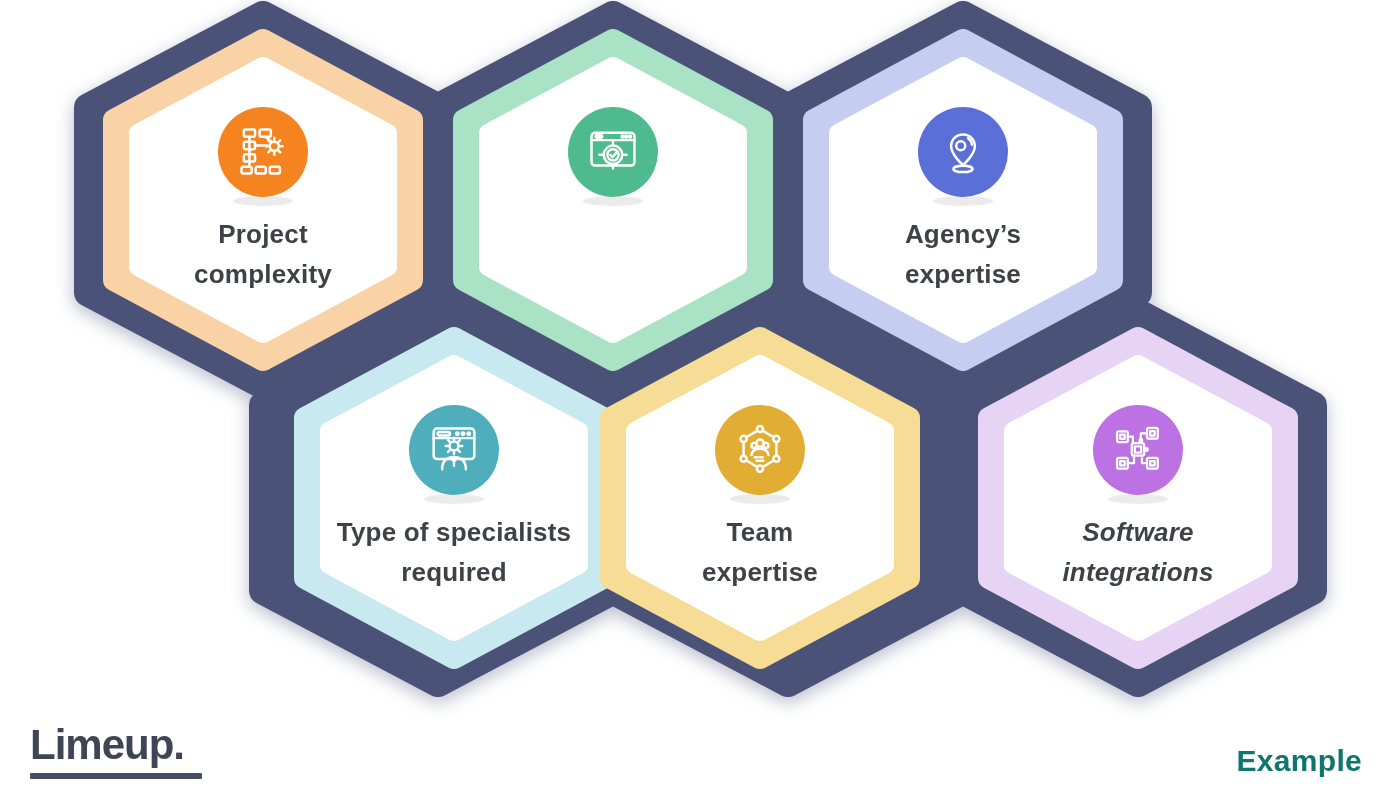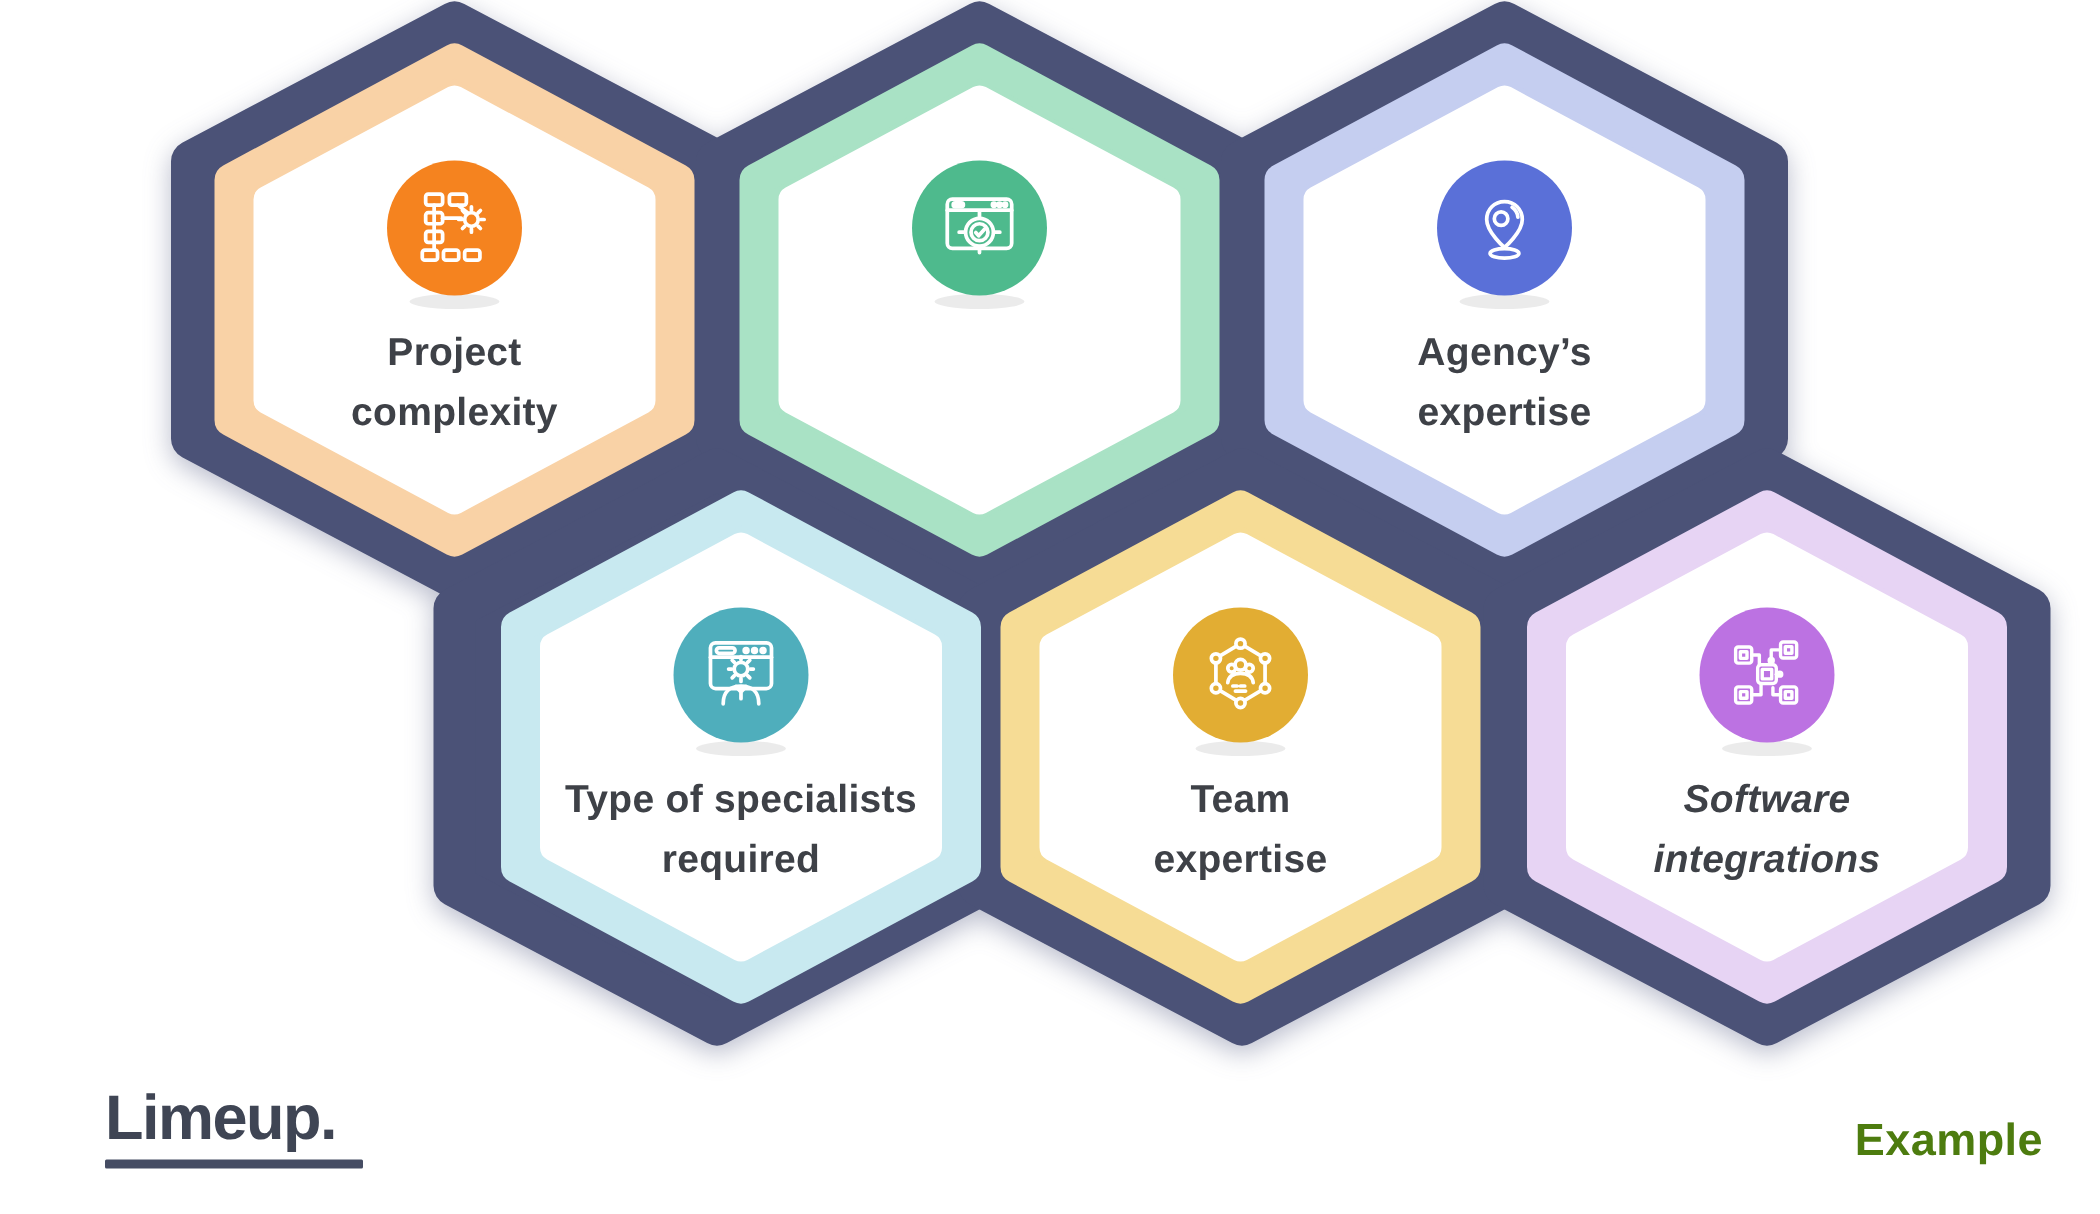--- a/index.html
+++ b/index.html
@@ -1,36 +1,36 @@
 <!DOCTYPE html>
 <html><head>
 <meta charset="utf-8">
 <style>
   html,body{margin:0;padding:0;background:#fff;}
   body{width:1400px;height:809px;position:relative;overflow:hidden;
        font-family:"Liberation Sans",sans-serif;}
-  .canvas{position:absolute;inset:0;margin-left:40px;}
+  .canvas{position:absolute;inset:0;}
   svg.backdrop{position:absolute;left:0;top:0;}
   .cell{position:absolute;width:440px;height:480px;}
   .cell svg.hex{position:absolute;left:0;top:0;}
   .cell .label{position:absolute;left:40px;top:254px;width:360px;
        text-align:center;font-size:26px;font-weight:700;line-height:40px;
        color:#3E4147;white-space:pre-line;letter-spacing:.2px;}
   .cell1{left:43px;top:-40px;}
   .cell2{left:393px;top:-40px;}
   .cell3{left:743px;top:-40px;}
   .cell4{left:234px;top:258px;}
-  .cell5{left:567px;top:258px;}
+  .cell5{left:540px;top:258px;}
   .cell6{left:918px;top:258px;font-style:italic;}
   .backdrop-group{filter:drop-shadow(0 5px 9px rgba(70,78,120,.38));}
   .logo{position:absolute;left:30px;top:722px;color:#3F4554;}
   .logo .word{font-size:42px;font-weight:700;line-height:1.1;letter-spacing:-1px;}
   .logo .bar{width:172px;height:6px;background:#454C63;margin-top:5px;border-radius:1px;}
   .example{position:absolute;right:38px;top:744px;font-size:30px;font-weight:700;
-       color:#4d7c0f;letter-spacing:.3px;}
+       color:#0f766e;letter-spacing:.3px;}
 </style>
 </head>
 <body>
 
 <div class="canvas">
 
   <svg class="backdrop" width="1400" height="809" viewBox="0 0 1400 809">
     <g class="backdrop-group" stroke-width="28" stroke-linejoin="round">
       <path d="M263,15 L438,107.5 L438,292.5 L263,385 L88,292.5 L88,107.5 Z" fill="#4B5277" stroke="#4B5277"></path>
       <path d="M613,15 L788,107.5 L788,292.5 L613,385 L438,292.5 L438,107.5 Z" fill="#4B5277" stroke="#4B5277"></path>

